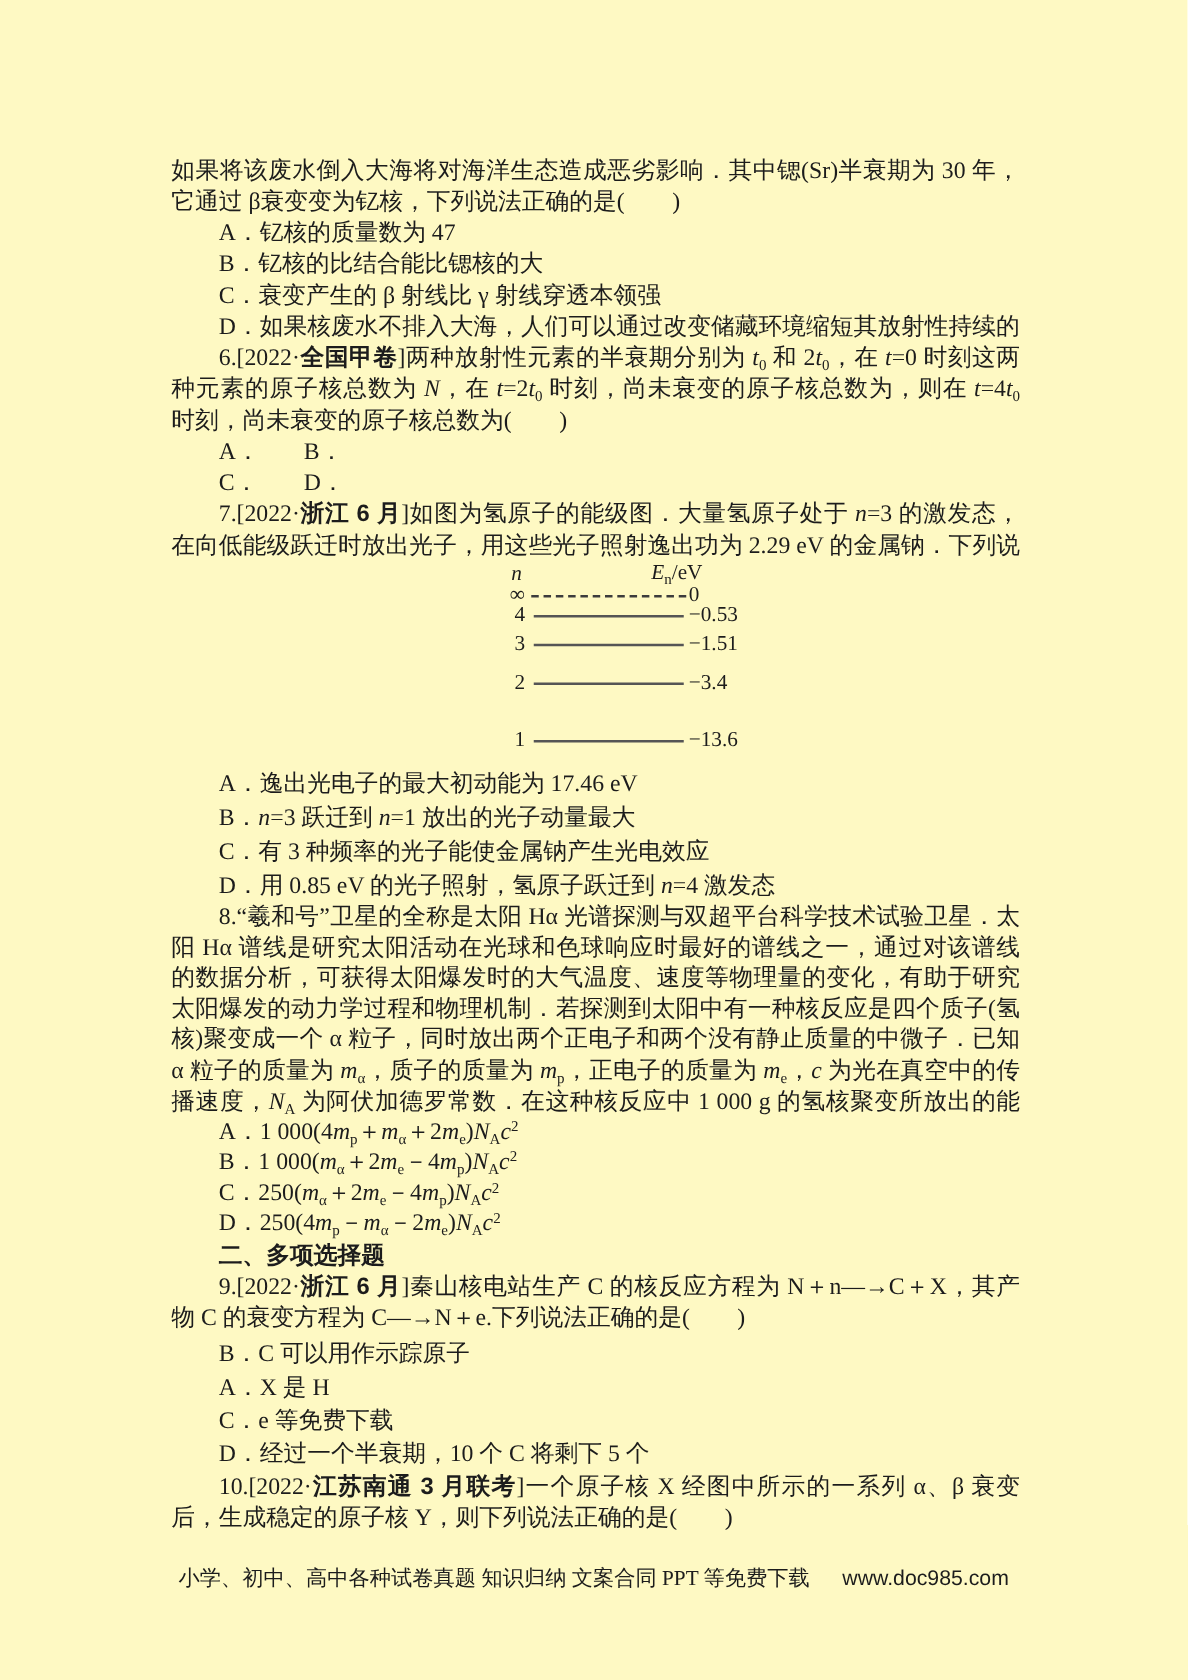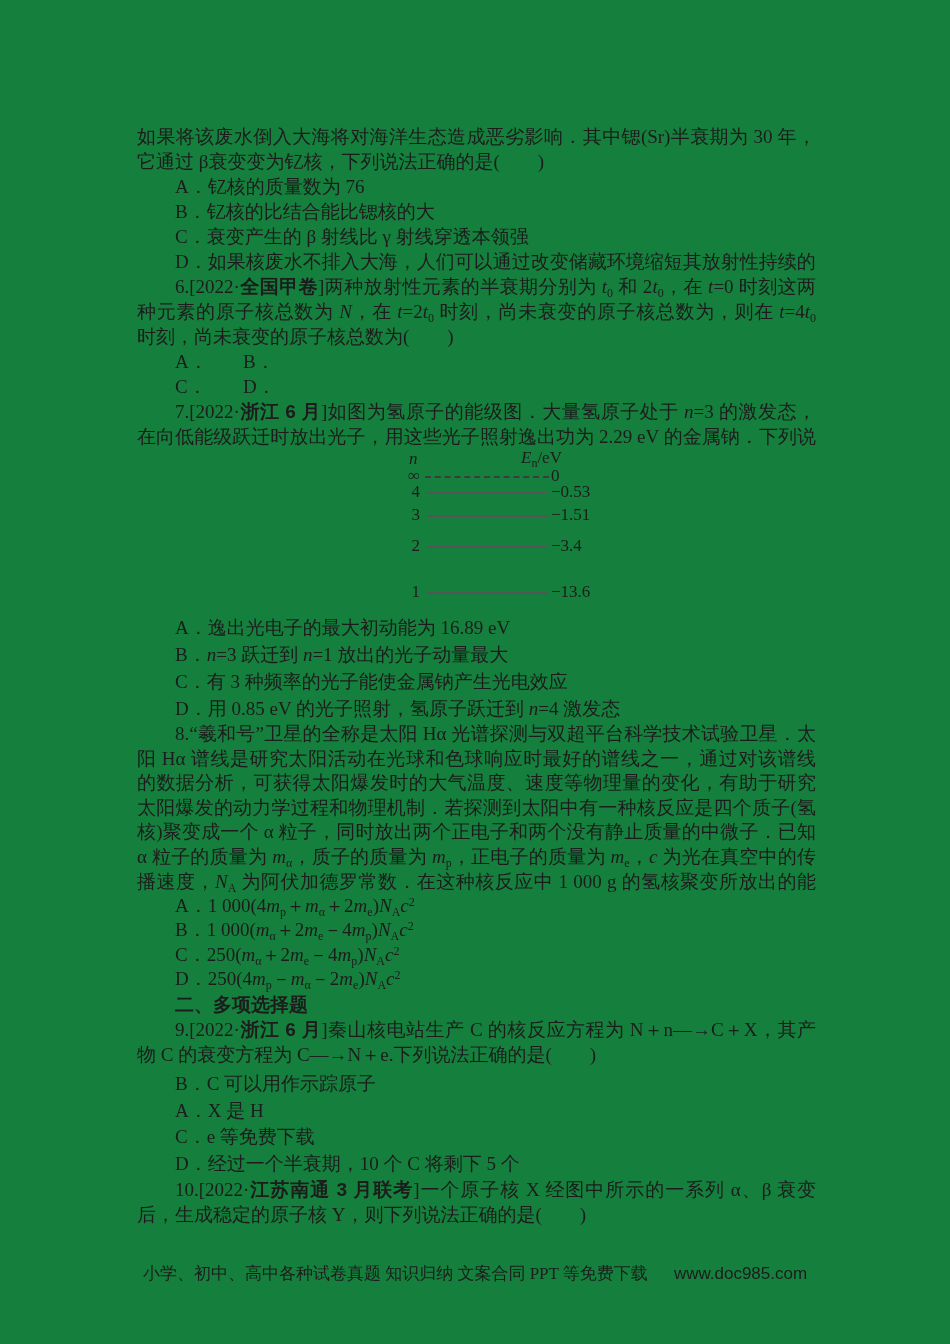--- a/index.html
+++ b/index.html
@@ -1,17 +1,17 @@
 <!DOCTYPE html>
 <html><head>
 <meta charset="utf-8">
 <style>
   html,body { margin:0; padding:0; background:#ffffff; }
   .page {
-    position:relative; width:950px; height:1344px; background:#15803d;
+    position:relative; width:950px; height:1344px; background:#fef9c3;
     color:#1c1c1c;
     font-family:"Liberation Serif","DejaVu Serif",serif;
     font-size:19px; line-height:25px;
     overflow:hidden;
   }
   .content { position:absolute; left:137px; top:124px; width:679px; text-align:justify; }
   .content p { margin:0; }
   .q { text-indent:2em; }
   .blk { overflow:hidden; }
   .h50 { height:50px; } .h75 { height:75px; } .h100 { height:100px; }
@@ -33,33 +33,33 @@
   .dg-axis-n { position:absolute; left:272px; top:1px; font-size:17px; line-height:17px; }
   .dg-axis-e { position:absolute; left:384px; top:0; font-size:17px; line-height:17px; }
   .level { position:absolute; left:0; width:100%; height:20px; font-size:17px; line-height:20px; }
   .lvl-n { position:absolute; left:255px; width:28px; text-align:right; }
   .lvl-line { position:absolute; left:290px; width:120px; top:10px; border-top:2px solid #555; }
   .lvl-line.dashed { left:288px; width:124px; border-top:2px dashed #3c3c3c; }
   .lvl-e { position:absolute; left:414px; }
   .t17 { top:17px; } .t33 { top:33px; } .t56 { top:56px; } .t87 { top:87px; } .t133 { top:133px; }
   
   .footer { position:absolute; left:0; right:0; top:1252px; display:flex; justify-content:center; gap:26px;
-            font-size:17px; line-height:22px;margin-top:11px; }
+            font-size:17px; line-height:22px; }
   .footer .url { font-family:"Liberation Sans","DejaVu Sans",sans-serif;text-align:center; }
 </style>
 </head>
 <body>
 
 <div class="page">
   <div class="content">
 
     <p class="blk" style="height:50px">如果将该废水倒入大海将对海洋生态造成恶劣影响．其中锶(Sr)半衰期为 30 年，它通过 β衰变变为钇核，下列说法正确的是(　　)</p>
 
     <ul class="opts blk h100">
-      <li>A．钇核的质量数为 76</li>
+      <li>A．钇核的质量数为 47</li>
       <li>B．钇核的比结合能比锶核的大</li>
       <li>C．衰变产生的 β 射线比 γ 射线穿透本领强</li>
       <li>D．如果核废水不排入大海，人们可以通过改变储藏环境缩短其放射性持续的时间</li>
     </ul>
 
     <p class="q blk h75">6.[2022·<b class="ht">全国甲卷</b>]两种放射性元素的半衰期分别为 <i>t</i><sub>0</sub> 和 2<i>t</i><sub>0</sub>，在 <i>t</i>=0 时刻这两种元素的原子核总数为 <i>N</i>，在 <i>t</i>=2<i>t</i><sub>0</sub> 时刻，尚未衰变的原子核总数为，则在 <i>t</i>=4<i>t</i><sub>0</sub> 时刻，尚未衰变的原子核总数为(　　)</p>
 
     <div class="blk h50">
       <div class="pairline">
         <span class="pf">A．</span><span>B．</span>
@@ -96,21 +96,21 @@
         <span class="lvl-e">−3.4</span>
       </div>
       <div class="level t133">
         <span class="lvl-n">1</span>
         <span class="lvl-line"></span>
         <span class="lvl-e">−13.6</span>
       </div>
     </div>
 
     <ul class="opts q7o blk h108">
-      <li>A．逸出光电子的最大初动能为 16.89 eV</li>
+      <li>A．逸出光电子的最大初动能为 17.46 eV</li>
       <li>B．<i>n</i>=3 跃迁到 <i>n</i>=1 放出的光子动量最大</li>
       <li>C．有 3 种频率的光子能使金属钠产生光电效应</li>
       <li>D．用 0.85 eV 的光子照射，氢原子跃迁到 <i>n</i>=4 激发态</li>
     </ul>
 
     <p class="q blk h172" style="line-height:24.6px">8.“羲和号”卫星的全称是太阳 Hα 光谱探测与双超平台科学技术试验卫星．太阳 Hα 谱线是研究太阳活动在光球和色球响应时最好的谱线之一，通过对该谱线的数据分析，可获得太阳爆发时的大气温度、速度等物理量的变化，有助于研究太阳爆发的动力学过程和物理机制．若探测到太阳中有一种核反应是四个质子(氢核)聚变成一个 α 粒子，同时放出两个正电子和两个没有静止质量的中微子．已知 α 粒子的质量为 <i>m</i><sub>α</sub>，质子的质量为 <i>m</i><sub>p</sub>，正电子的质量为 <i>m</i><sub>e</sub>，<i>c</i> 为光在真空中的传播速度，<i>N</i><sub>A</sub> 为阿伏加德罗常数．在这种核反应中 1 000 g 的氢核聚变所放出的能量为(　　)</p>
 
     <ul class="opts q8o blk h98">
       <li>A．1 000(4<i>m</i><sub>p</sub>＋<i>m</i><sub>α</sub>＋2<i>m</i><sub>e</sub>)<i>N</i><sub>A</sub><i>c</i><sup>2</sup></li>
       <li>B．1 000(<i>m</i><sub>α</sub>＋2<i>m</i><sub>e</sub>－4<i>m</i><sub>p</sub>)<i>N</i><sub>A</sub><i>c</i><sup>2</sup></li>

